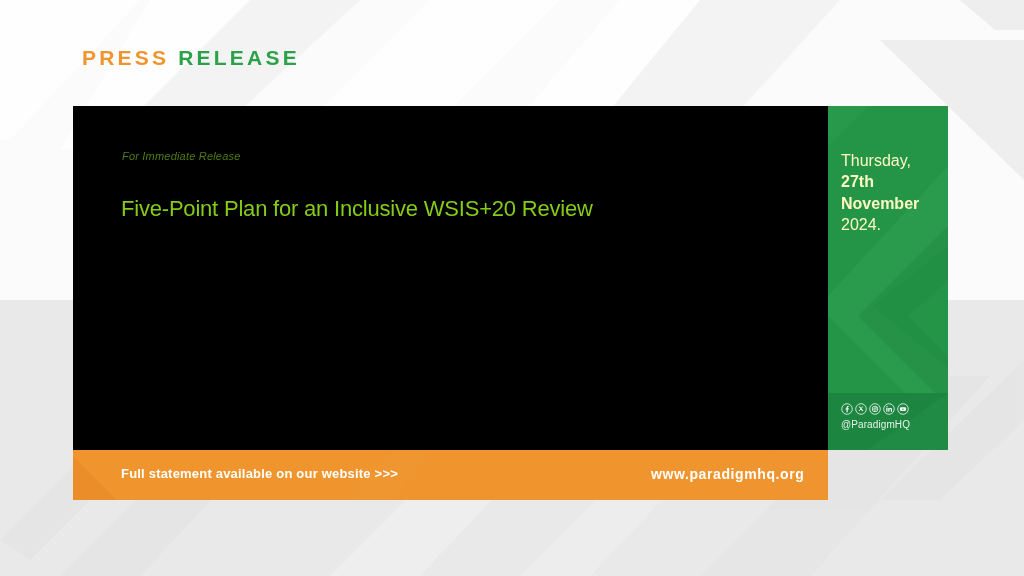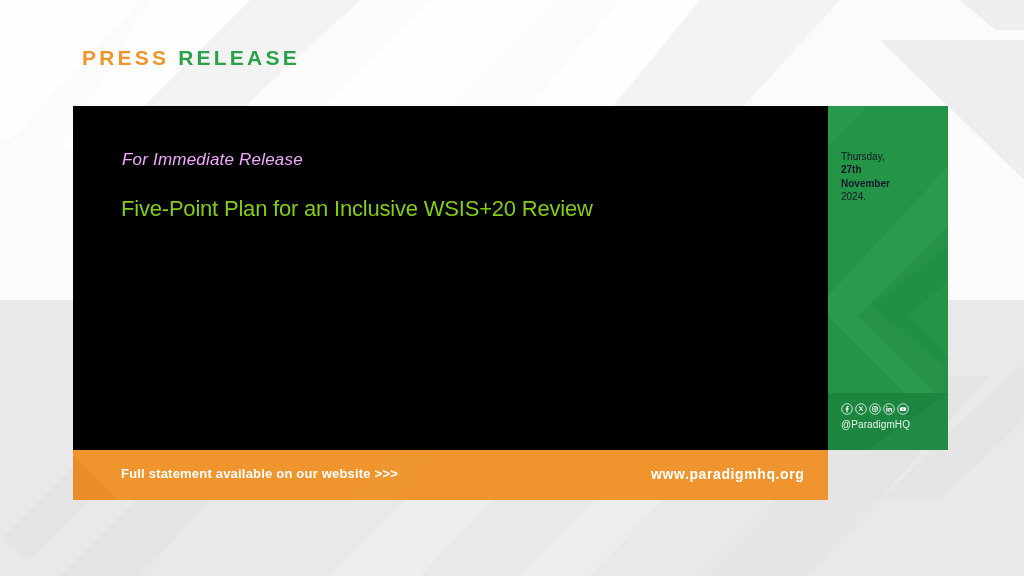--- a/index.html
+++ b/index.html
@@ -43,39 +43,39 @@
     font-size:9.5px; font-weight:normal; color:#3b3b3b; letter-spacing:0.3px;
   }
 
   
   #hero-panel {
     position:absolute; left:73px; top:106px; width:755px; height:344px;
     background:#000000; overflow:hidden;
   }
   #kicker {
     position:absolute; left:49px; top:44px;
-    font-size:17px; font-style:italic; font-weight:normal;
-    color:#f0abfc; letter-spacing:0.2px;
+    font-size:11px; font-style:italic; font-weight:normal;
+    color:#4d7c0f; letter-spacing:0.2px;
   }
   #headline {
     position:absolute; left:48px; top:90px; width:640px;
     font-size:22px; font-weight:normal; color:#84cc16;
     line-height:1.22; letter-spacing:-0.2px;
   }
 
   
   #date-panel {
     position:absolute; left:828px; top:106px; width:120px; height:344px;
     background:#249447; overflow:hidden;
   }
   #date-panel .panel-texture { position:absolute; inset:0; }
   #date-panel .panel-texture svg { display:block; width:120px; height:344px; }
   #date-block {
     position:absolute; left:13px; top:44px;
-    font-size:10px; color:#0f172a; line-height:1.33;
+    font-size:16px; color:#fef9c3; line-height:1.33;
   }
   #date-block .d-strong { font-weight:bold; }
   #date-block .d-reg { font-weight:normal; }
 
   #social-block {
     position:absolute; left:13px; top:297px; width:100px;
   }
   #social-icons { display:flex; gap:2px; align-items:center; }
   #social-icons .soc { width:12px; height:12px; display:block; }
   #social-handle {

